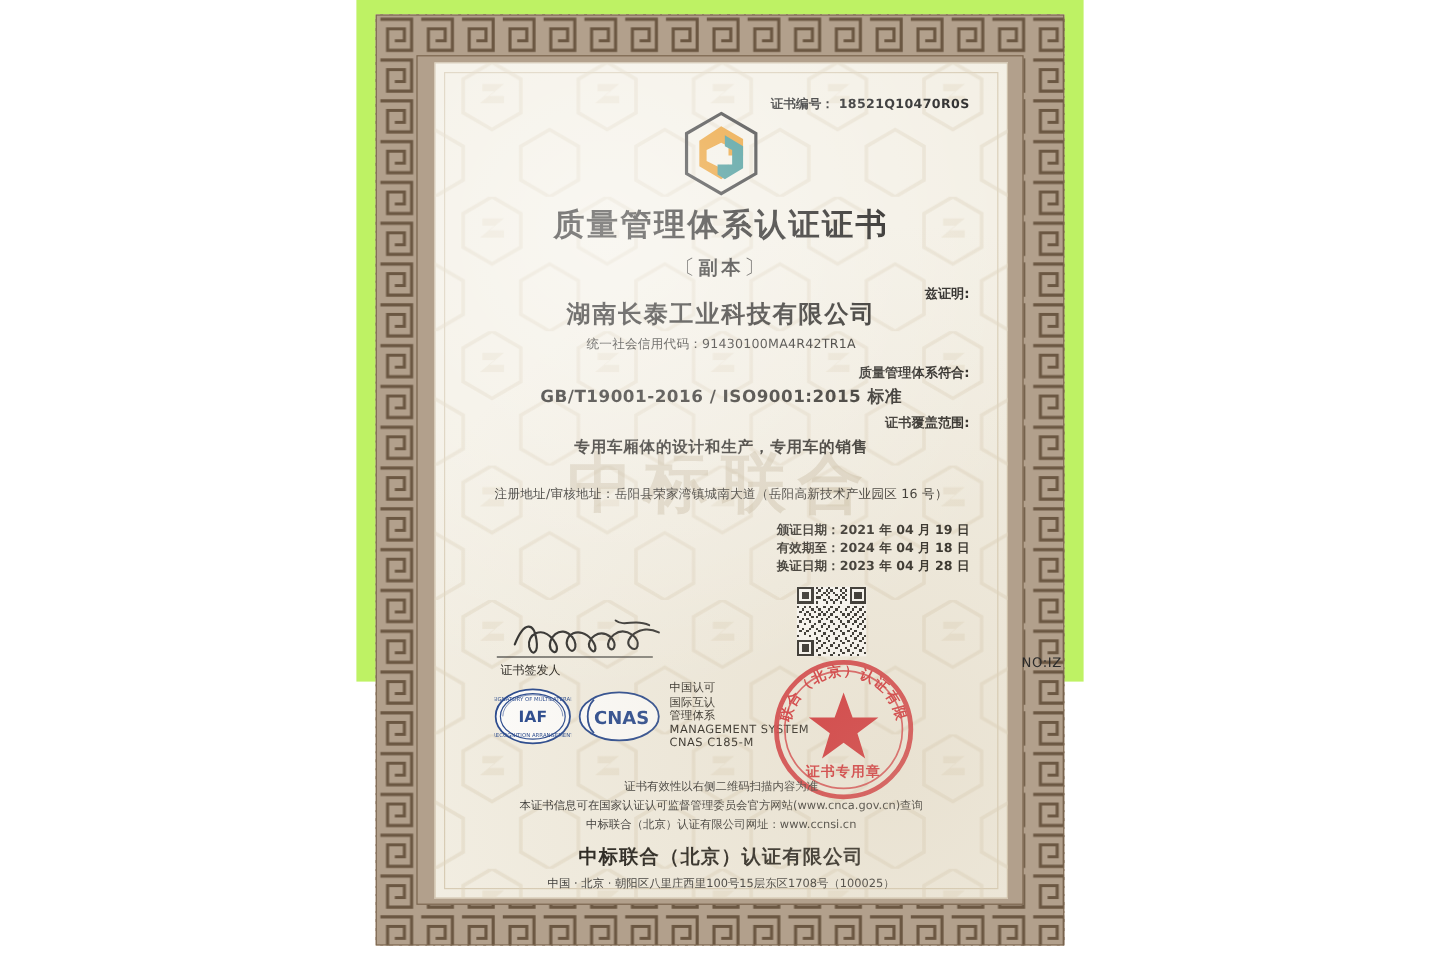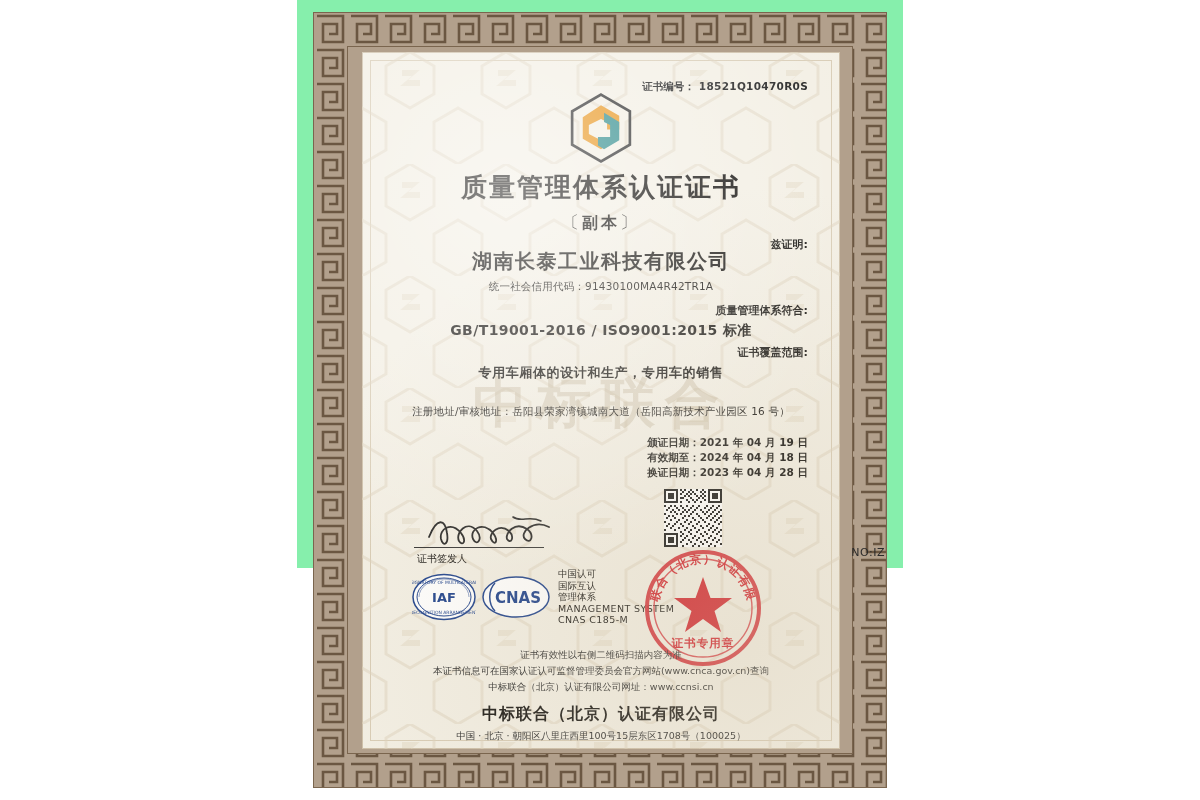--- a/index.html
+++ b/index.html
@@ -20,21 +20,21 @@
     overflow: hidden;
   }
 
   
   .cert-outer {
     position: absolute;
     left: 297px;
     top: 0px;
     width: 606px;
     height: 568px;
-    background: #86efac;
+    background: #bef264;
     box-sizing: border-box;
   }
 
   
   .cert-band {
     position: absolute;
     left: 16px;
     top: 12px;
     width: 574px;
     height: 776px;

